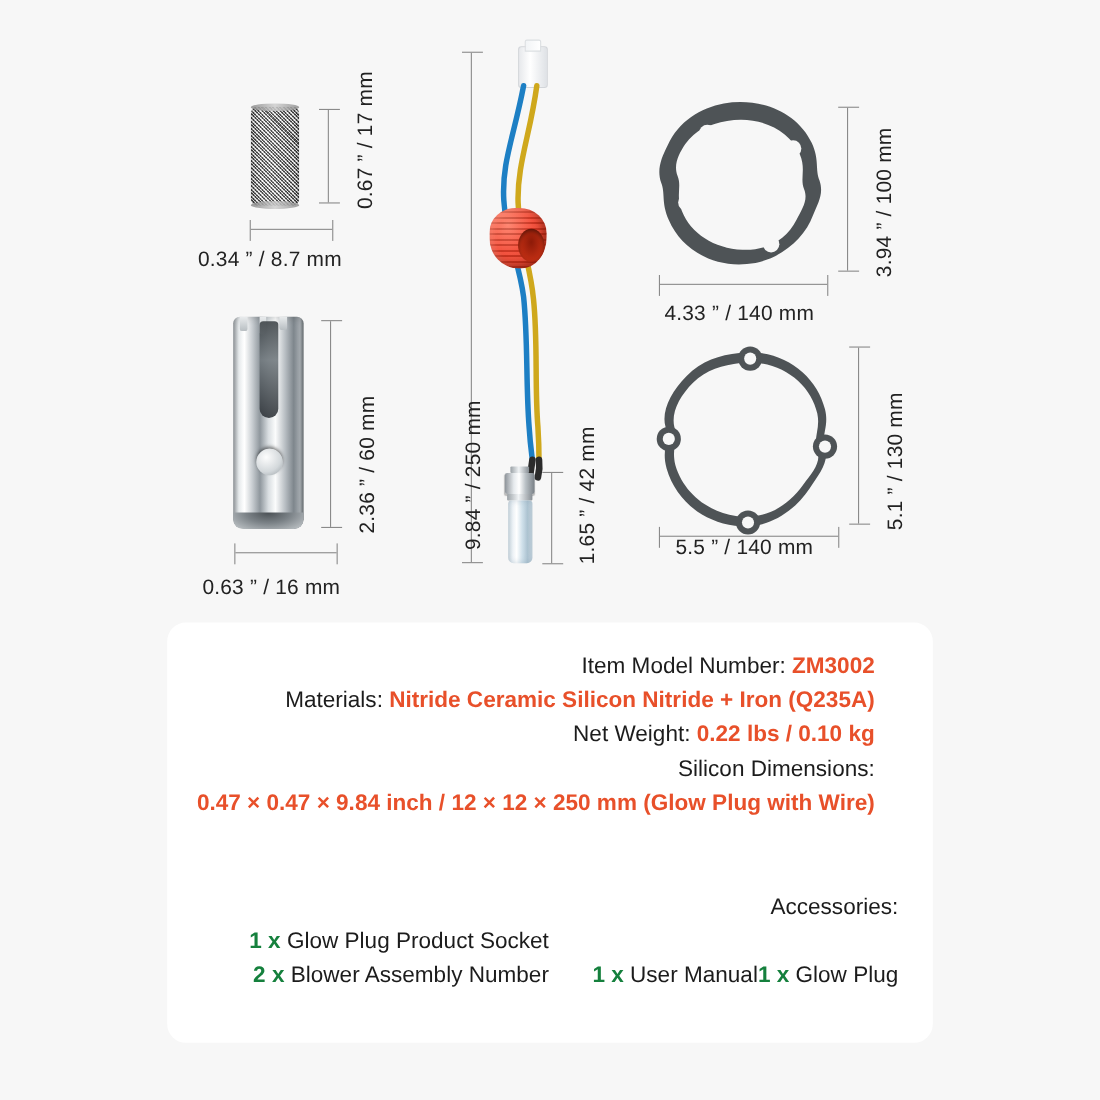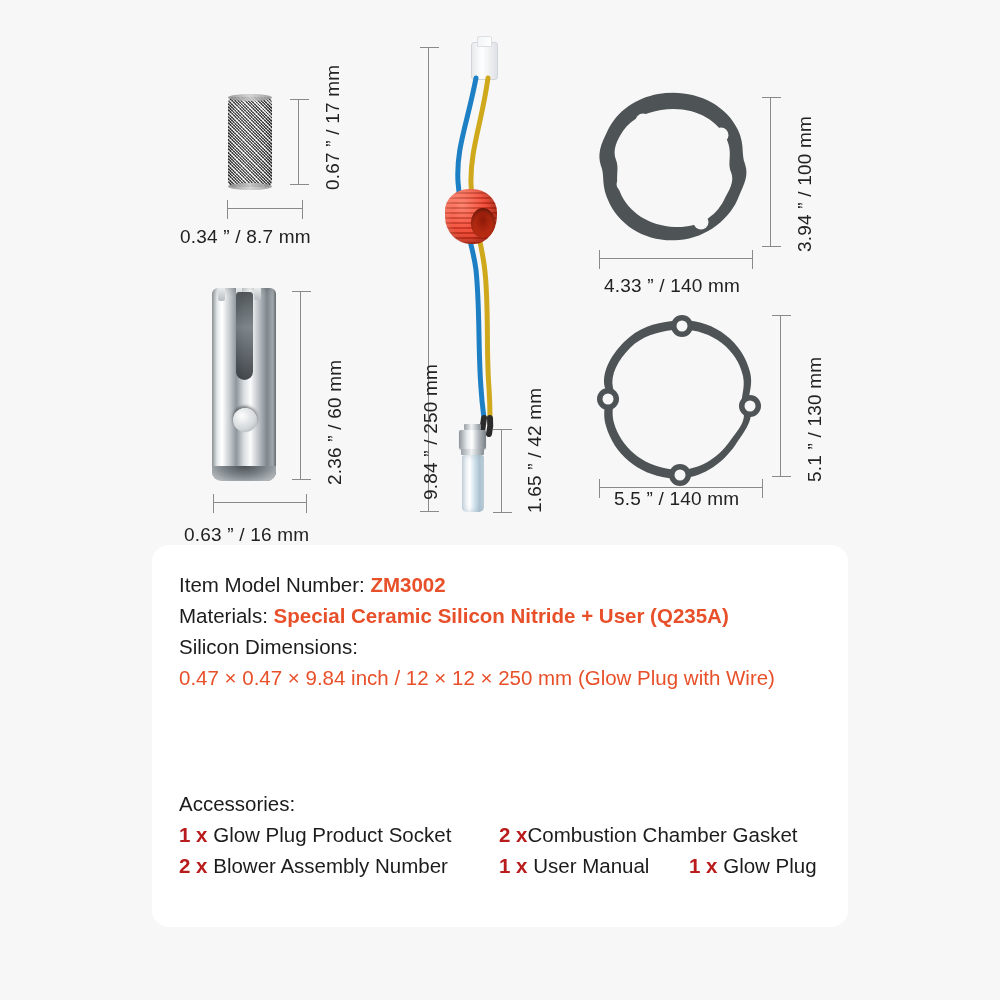--- a/index.html
+++ b/index.html
@@ -201,36 +201,36 @@
     font-size: 20.5px;
     line-height: 31px;
     white-space: nowrap;
   }
   .spec-line .hl {
     color: #e8502a;
     font-weight: bold;
   }
   .spec-line.all-hl {
     color: #e8502a;
-    font-weight: normal;
+    font-weight: bold;
   }
   .acc-title {
     color: #1c1c1c;
     font-size: 20.5px;
     line-height: 31px;
   }
   .acc-row { display: flex; }
   .acc-item {
     font-size: 20.5px;
     line-height: 31px;
     color: #1c1c1c;
     white-space: nowrap;
   }
   .acc-item .qty {
-    color: #b91c1c;
+    color: #15803d;
     font-weight: bold;
   }
 </style>
 </head>
 <body>
 
 <div id="page">
   <div class="backdrop"></div>
 
   <div>
@@ -347,45 +347,46 @@
       <rect x="0" y="0" width="185" height="180" fill="#4e5356" mask="url(#mask-gasket-b)"></rect>
     </svg>
 
     <div class="dimline-v" style="left:780px; top:316px; height:160px;"></div>
     <div class="dimlabel vert" style="left:804px; top:482px;">5.1 ” / 130 mm</div>
 
     <div class="dimline-h" style="left:600px; top:487px; width:162px;"></div>
     <div class="dimlabel" style="left:614px; top:488px;">5.5 ” / 140 mm</div>
   </div>
 
-  <div class="card" style="left:152px; top:545px; width:696px; height:382px;">
+  <div class="card" style="left:152px; top:566px; width:696px; height:382px;text-align:right;">
 
     <div style="position:absolute; left:27px; top:24px;">
       <div class="spec-line">
         <span>Item Model Number:</span>
         <span class="hl">ZM3002</span>
       </div>
       <div class="spec-line">
         <span>Materials:</span>
-        <span class="hl">Special Ceramic Silicon Nitride + User (Q235A)</span>
+        <span class="hl">Nitride Ceramic Silicon Nitride + Iron (Q235A)</span>
+      </div>
+      <div class="spec-line">
+        <span>Net Weight:</span>
+        <span class="hl">0.22 lbs / 0.10 kg</span>
       </div>
       <div class="spec-line">Silicon Dimensions:</div>
       <div class="spec-line all-hl">0.47 × 0.47 × 9.84 inch / 12 × 12 × 250 mm (Glow Plug with Wire)</div>
     </div>
 
     <div style="position:absolute; left:27px; top:243px;">
       <div class="acc-title">Accessories:</div>
 
       <div class="acc-row">
         <div class="acc-item" style="width:320px;">
           <span class="qty">1 x</span>
           <span>Glow Plug Product Socket</span>
-        </div>
-        <div class="acc-item">
-          <span class="qty">2 x</span><span>Combustion Chamber Gasket</span>
         </div>
       </div>
 
       <div class="acc-row">
         <div class="acc-item" style="width:320px;">
           <span class="qty">2 x</span>
           <span>Blower Assembly Number</span>
         </div>
         <div class="acc-item" style="width:190px;">
           <span class="qty">1 x</span>

